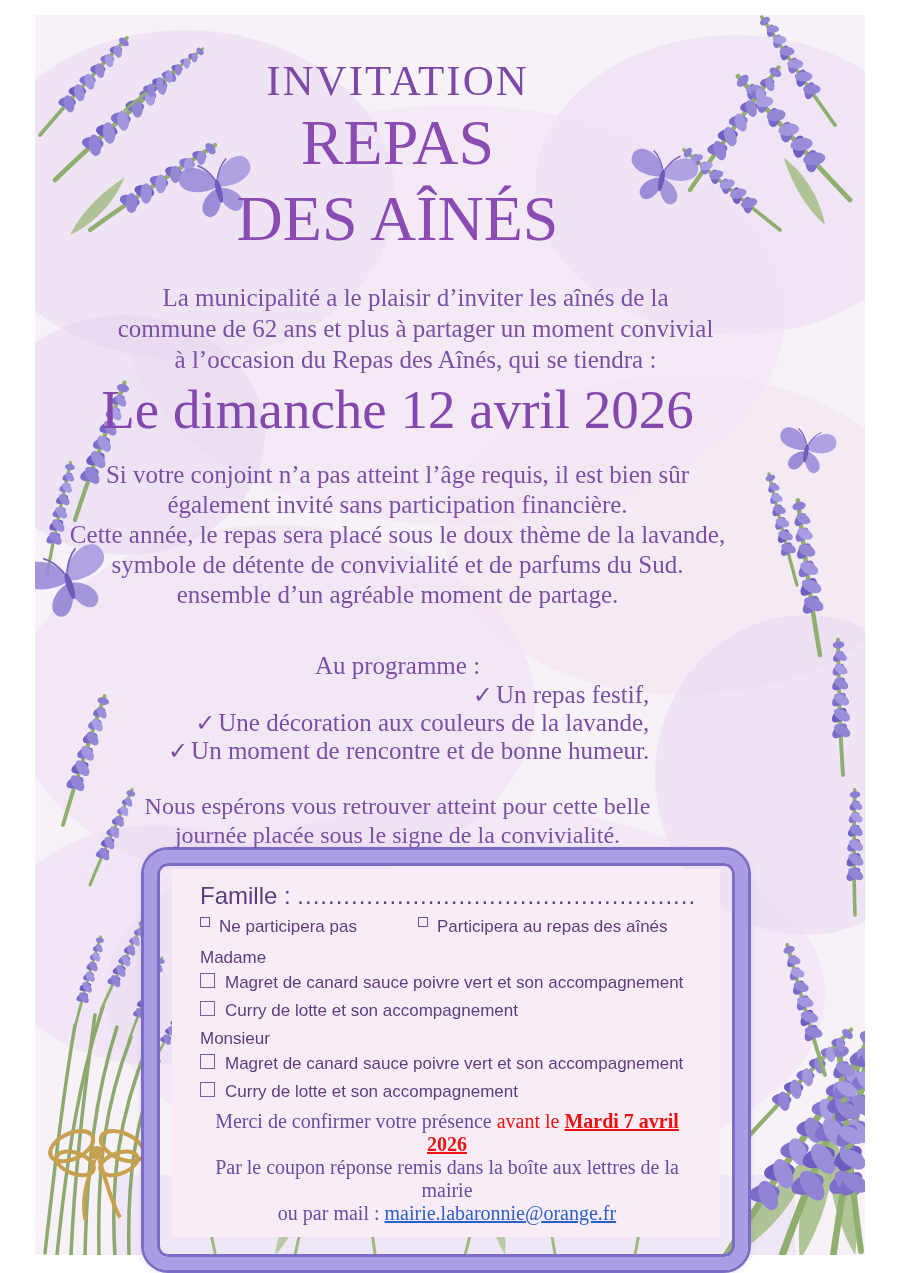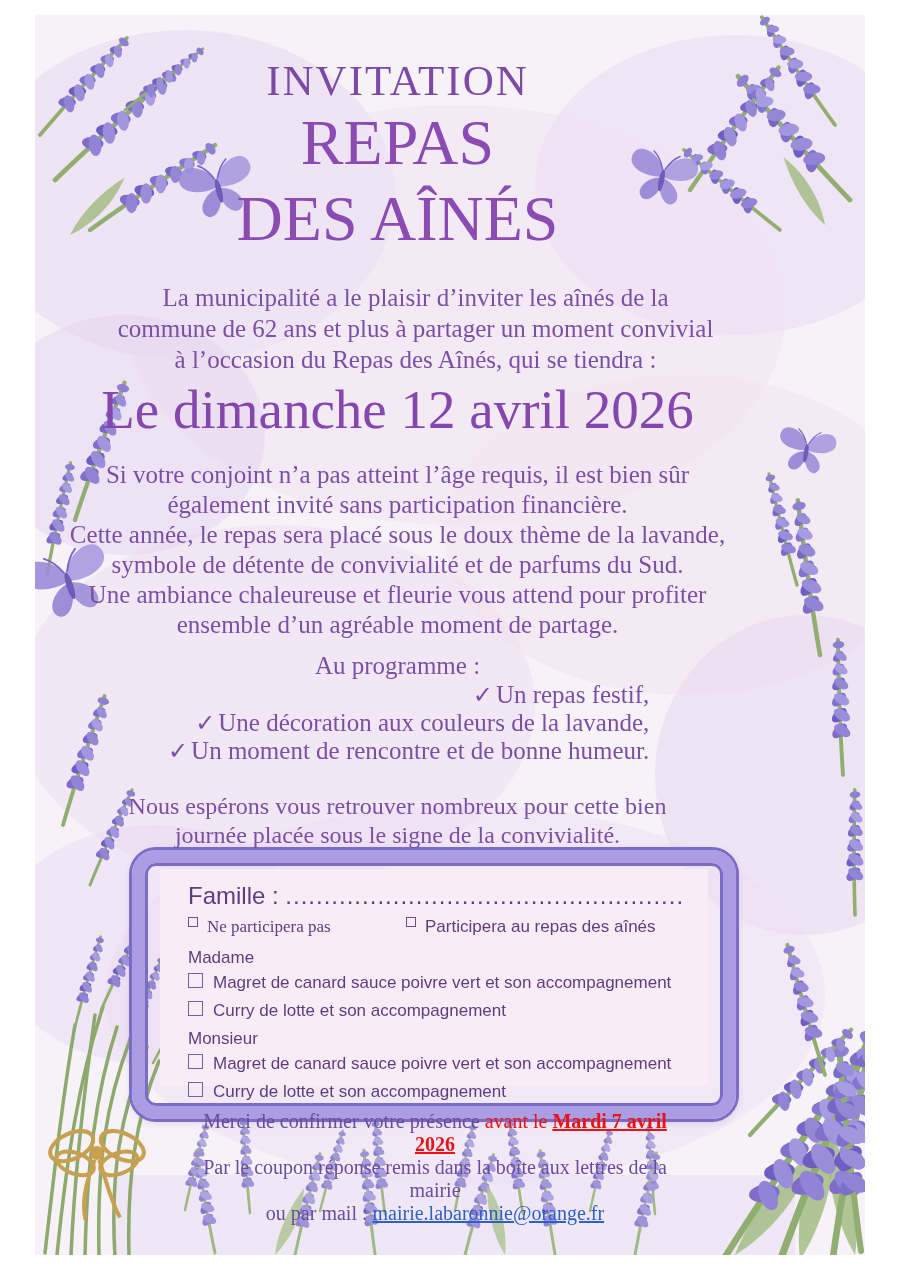--- a/index.html
+++ b/index.html
@@ -23,34 +23,34 @@
   .bodytxt  { top:460px; font-size:25px; line-height:30px; color:#7b4fa4; }
   .prog-head{ top:652px; font-size:25px; color:#7b4fa4; }
   .prog-items {
     position:absolute; top:681px; left:168px; text-align:right;
     font-size:25px; line-height:28px; color:#7b4fa4;
   }
   .check { color:#7b4fa4; margin-right:3px; font-size:24px; }
   .closing { top:792px; font-size:24px; line-height:29px; color:#7b4fa4; }
   
   .coupon-frame {
-    position:absolute; left:132px; top:850px; width:604px; height:269px; z-index:2;
+    position:absolute; left:144px; top:850px; width:604px; height:420px; z-index:2;
     border:13px solid #ab9de3; border-radius:24px;
     box-shadow:0 0 0 3px #7b6dc6, inset 0 0 0 3px #7b6dc6, 0 2px 8px rgba(90,70,150,.25);
   }
   .coupon-panel {
     position:absolute; left:15px; right:15px; top:6px; bottom:20px;
     background:#f8edf6; z-index:3;
     padding:13px 26px 6px 28px;
     font-family:"Liberation Sans","DejaVu Sans",sans-serif; color:#5e3d7e;
   }
   .fam-row { font-size:24px; margin-bottom:7px; white-space:nowrap; overflow:hidden; }
   .fam-dots { letter-spacing:1px; }
   .opt-row { display:flex; font-size:17px; margin-bottom:11px; align-items:center; }
-  .opt-no { width:218px; display:flex; align-items:flex-start;font-family:Liberation Serif, serif; }
+  .opt-no { width:218px; display:flex; align-items:flex-start; }
   .opt-yes { display:flex; align-items:flex-start; }
   .sq-sm {
     display:inline-block; width:10px; height:10px; border:1.5px solid #6f4f96;
     margin-right:9px; flex:0 0 auto; background:transparent;
   }
   .person { font-size:17px; margin:2px 0 5px; }
   .meal-row { display:flex; align-items:flex-start; font-size:17px; margin-bottom:8px; }
   .sq-lg {
     display:inline-block; width:15px; height:15px; border:1.5px solid #7a5da2;
     margin-right:10px; flex:0 0 auto; background:transparent;
@@ -221,33 +221,32 @@
     <div>à l’occasion du Repas des Aînés, qui se tiendra :</div>
   </div>
 
   <div class="center bigdate">Le dimanche 12 avril 2026</div>
 
   <div class="center bodytxt">
     <div>Si votre conjoint n’a pas atteint l’âge requis, il est bien sûr</div>
     <div>également invité sans participation financière.</div>
     <div>Cette année, le repas sera placé sous le doux thème de la lavande,</div>
     <div>symbole de détente de convivialité et de parfums du Sud.</div>
-    <div>Une ambiance chaleureuse et fleurie vous attend pour profiter</div>
     <div>ensemble d’un agréable moment de partage.</div>
   </div>
 
   <div class="center prog-head">Au programme :</div>
   <div class="prog-items">
     <div><span class="check">✓</span><span>Un repas festif,</span></div>
     <div><span class="check">✓</span><span>Une décoration aux couleurs de la lavande,</span></div>
     <div><span class="check">✓</span><span>Un moment de rencontre et de bonne humeur.</span></div>
   </div>
 
   <div class="center closing">
-    <div>Nous espérons vous retrouver nombreux pour cette bien</div>
+    <div>Nous espérons vous retrouver atteint pour cette belle</div>
     <div>journée placée sous le signe de la convivialité.</div>
   </div>
 </div>
 
 <div class="coupon-frame">
   <div class="coupon-panel">
 
     <div class="fam-row">
       <span>Famille :</span>
       <span class="fam-dots">....................................................</span>

